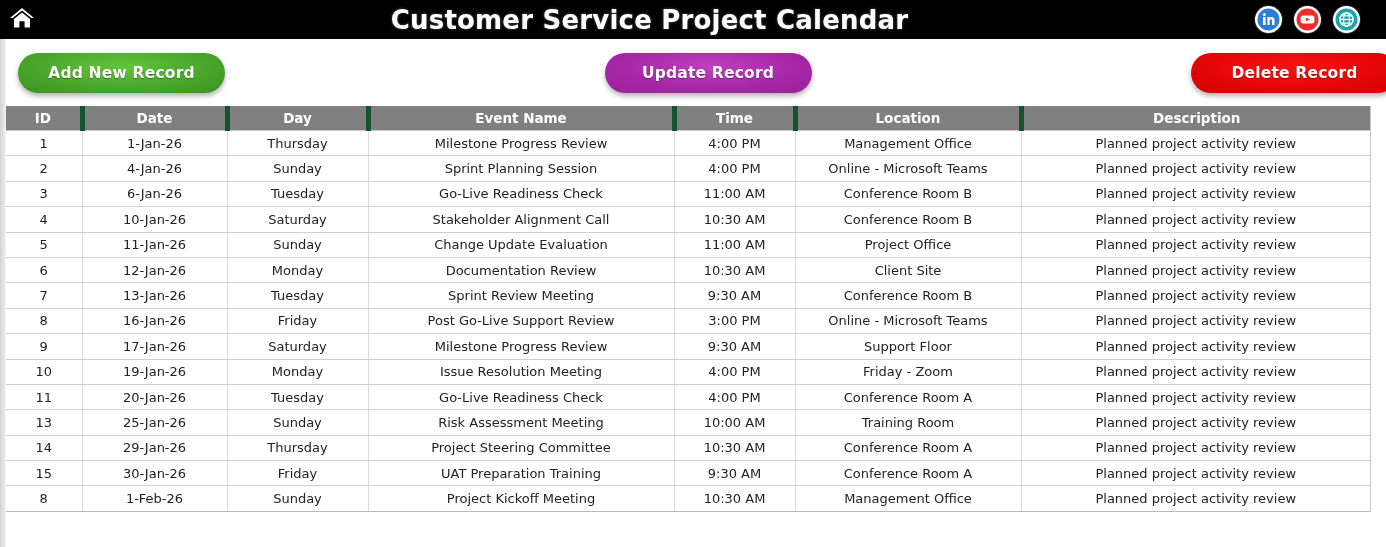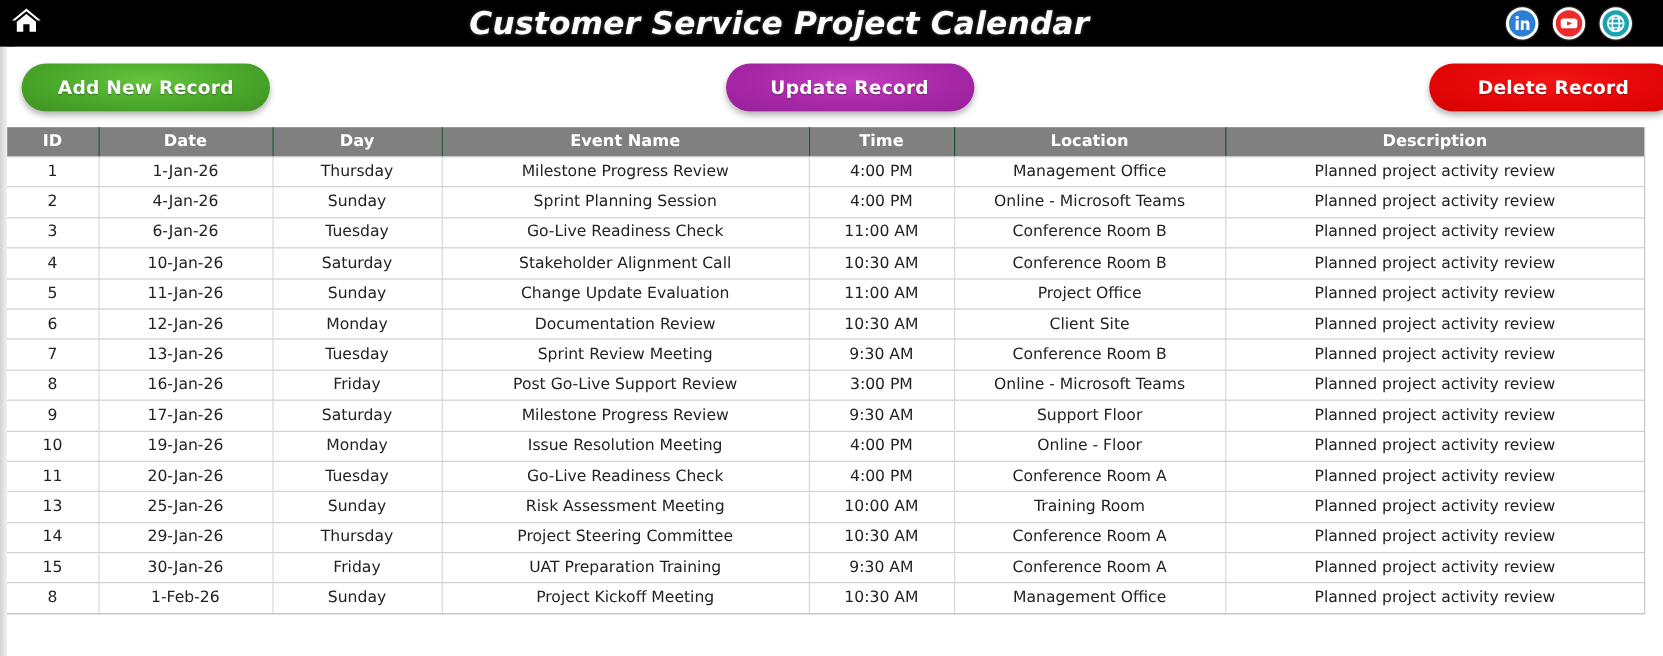--- a/index.html
+++ b/index.html
@@ -38,21 +38,20 @@
   .banner-title {
     flex: 1 1 auto;
     text-align: center;
     color: #ffffff;
     font-size: 26px;
     font-weight: bold;
     letter-spacing: .2px;
     font-family: "DejaVu Sans", sans-serif;
     text-shadow: 0 0 3px rgba(255,255,255,.35);
     white-space: nowrap;
-    font-style: italic;
   }
   .social-wrap {
     flex: 0 0 auto;
     display: flex;
     align-items: center;
     gap: 12px;
     padding-right: 26px;
   }
   .social {
     width: 27px;
@@ -134,21 +133,21 @@
     width: 1364px;
     font-family: "DejaVu Sans", sans-serif;
   }
   table.grid th {
     background: #808080;
     color: #ffffff;
     font-size: 13.5px;
     font-weight: bold;
     height: 24px;
     text-align: center;
-    border-right: 1px solid #14532d;
+    border-right: 5px solid #14532d;
     border-bottom: 1px solid #c9c9c9;
     padding: 0;
     white-space: nowrap;
   }
   table.grid th:last-child { border-right: none; }
   table.grid td {
     height: 24.4px;
     font-size: 13px;
     color: #222222;
     text-align: center;
@@ -337,21 +336,21 @@
           <td>9:30 AM</td>
           <td>Support Floor</td>
           <td>Planned project activity review</td>
         </tr>
         <tr>
           <td>10</td>
           <td>19-Jan-26</td>
           <td>Monday</td>
           <td>Issue Resolution Meeting</td>
           <td>4:00 PM</td>
-          <td>Online - Floor</td>
+          <td>Friday - Zoom</td>
           <td>Planned project activity review</td>
         </tr>
         <tr>
           <td>11</td>
           <td>20-Jan-26</td>
           <td>Tuesday</td>
           <td>Go-Live Readiness Check</td>
           <td>4:00 PM</td>
           <td>Conference Room A</td>
           <td>Planned project activity review</td>

